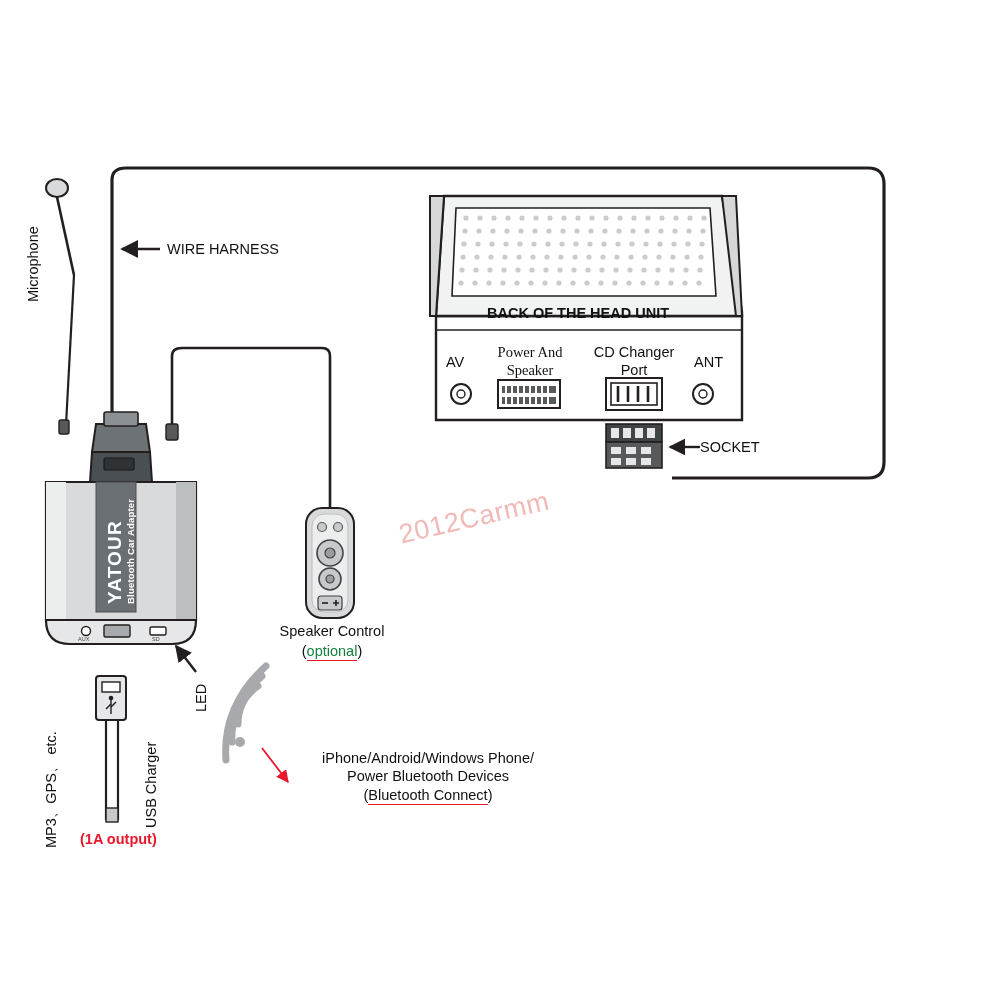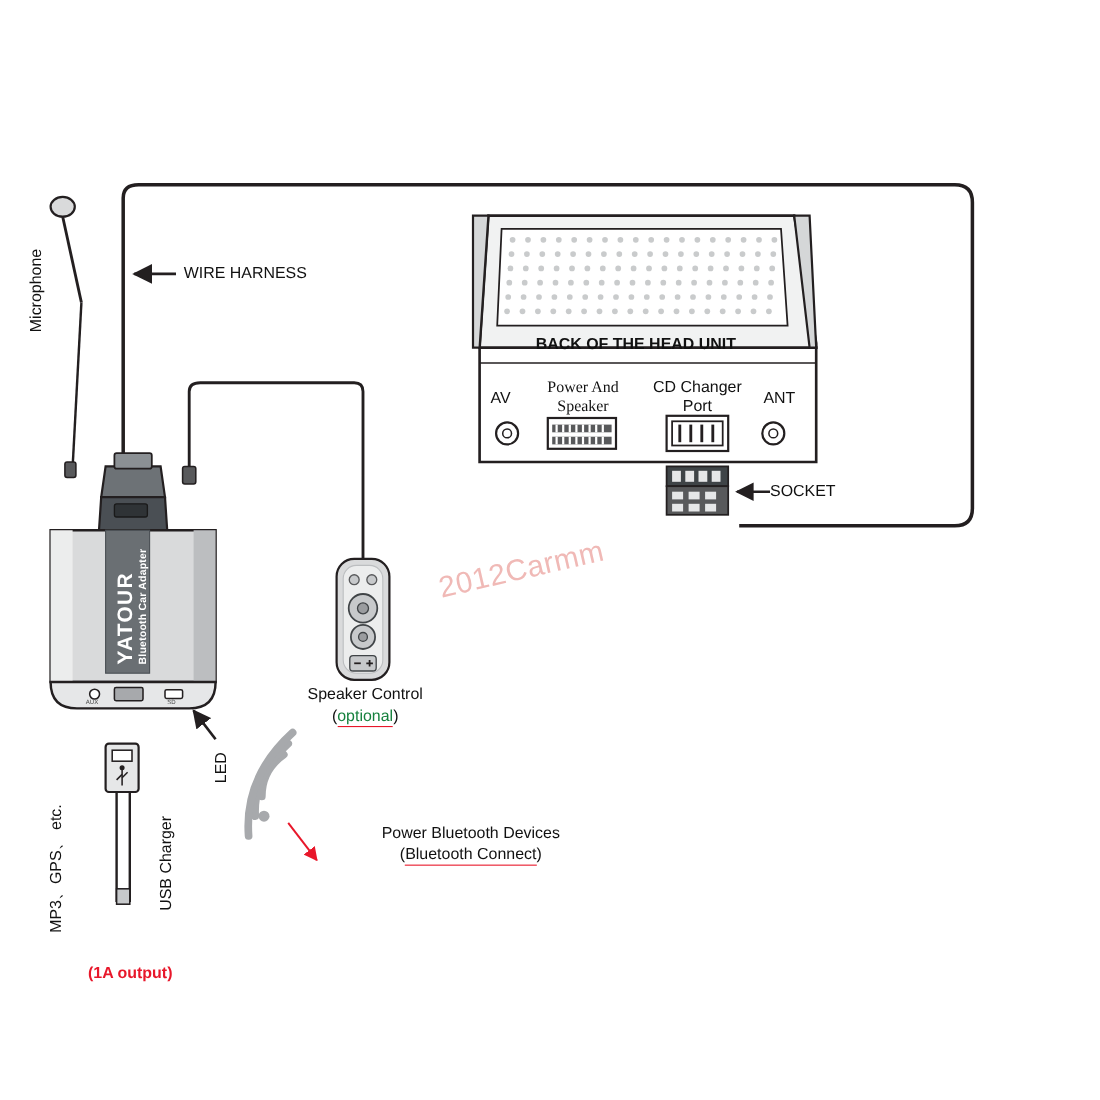--- a/index.html
+++ b/index.html
@@ -402,29 +402,30 @@
 
   <div class="tiny" style="left:78px; top:636px;">AUX</div>
   <div class="tiny" style="left:152px; top:636px;">SD</div>
 
   <div class="lbl rot-90" style="left:192px; top:712px;">LED</div>
 
   <div class="lbl rot-90" style="left:142px; top:828px;">USB Charger</div>
 
   <div class="lbl rot-90" style="left:42px; top:848px;">MP3、GPS、 etc.</div>
 
-  <div class="lbl bold red" style="left:80px; top:830px;margin-top:46px;">(1A output)</div>
+  <div class="lbl bold red" style="left:80px; top:830px;">(1A output)</div>
 
   <div class="lbl center" style="left:258px; top:622px; width:148px;">
     <div>Speaker Control</div>
     <div style="margin-top:2px;">
       <span>(</span><span class="red-underline">optional</span><span>)</span>
     </div>
   </div>
 
   <div class="lbl center" style="left:258px; top:749px; width:340px;">
+    <div>iPhone/Android/Windows Phone/</div>
     <div>Power Bluetooth Devices</div>
     <div style="margin-top:1px;">
       <span>(</span><span class="red-underline" style="color:#111;">Bluetooth Connect</span><span>)</span>
     </div>
   </div>
 
 </div>
 
 </body></html>

